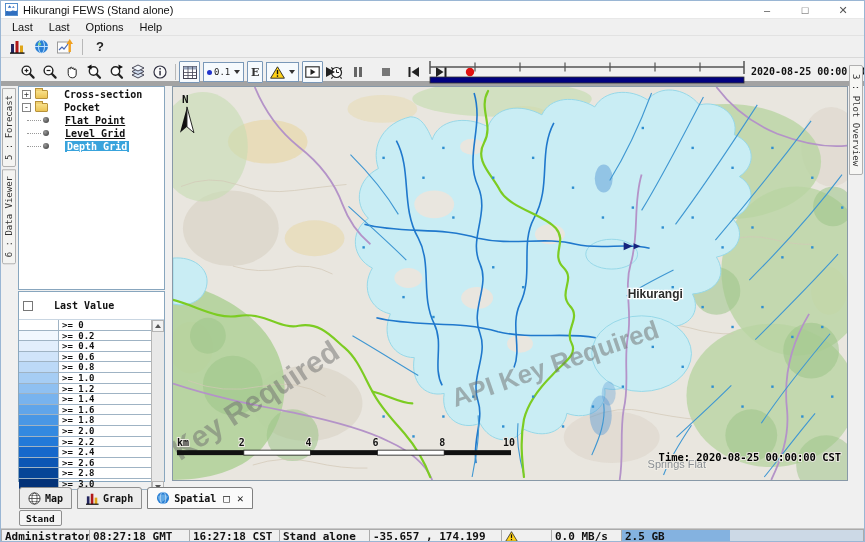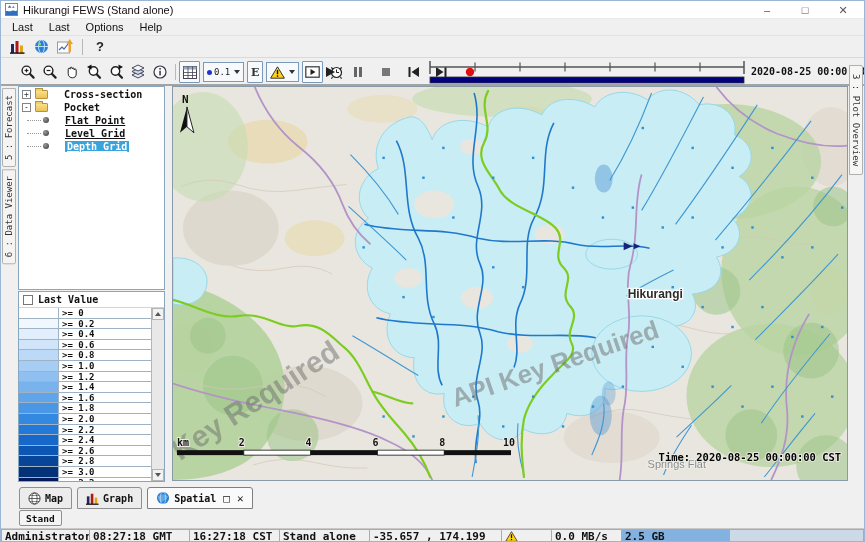--- a/index.html
+++ b/index.html
@@ -23,21 +23,21 @@
 
   
   .toolbar1 { position:absolute; left:0; top:35px; width:100%; height:22px; background:#f0f0f0;
               display:flex; align-items:center; padding-left:4px; border-bottom:1px solid #d9d9d9; }
   .tb1-btn { width:24px; height:20px; display:flex; align-items:center; justify-content:center; }
   .help-q { font-size:13px; font-weight:bold; color:#222; }
   .vsep { width:1px; height:16px; background:#b8b8b8; margin:0 5px; }
 
   
   .toolbar2 { position:absolute; left:0; top:57px; width:100%; height:28px; background:#f0f0f0;
-              border-bottom:2px solid #a3a3a3; }
+              border-bottom:5px solid #a3a3a3; }
   .tb2-btn { width:21px; height:22px; display:inline-flex; align-items:center; justify-content:center; }
   .boxed { border:1px solid #7a98b8; background:#f6fafd; border-radius:1px; }
   .tgroup { position:absolute; top:3px; height:22px; display:flex; align-items:center; gap:1px; }
   .g-nav   { left:16px; }
   .g-disp  { left:178px; gap:3px; }
   .g-trans { left:318px; gap:7px; }
   .interval-btn { height:20px; border:1px solid #7a98b8; background:#f6fafd; display:flex;
                   align-items:center; padding:0 3px; gap:2px; }
   .blue-dot { width:5px; height:5px; border-radius:50%; background:#2233cc; }
   .interval-txt { font-size:9px; font-family:"DejaVu Sans Mono",monospace; color:#222; }
@@ -70,21 +70,21 @@
                     background:#f0d070; border:1px solid #b8923a; border-bottom:none; }
   .bullet { width:6px; height:6px; border-radius:50%;
             background:radial-gradient(circle at 35% 35%, #9a9a9a, #333); margin-left:2px; }
   .connector { width:14px; height:1px; border-bottom:1px dotted #999; margin-left:8px; }
   .tlabel { font-size:10px; font-weight:bold; color:#111; margin-left:16px; white-space:nowrap; }
   .tlabel.leaf { text-decoration:underline; }
   .tlabel.selected { background:#38a3dc; color:#fff; padding:0 2px; }
 
   .legend { position:absolute; left:1px; top:205px; width:147px; height:191px; background:#fff;
             border:1px solid #88a6be; font-family:"DejaVu Sans Mono",monospace; }
-  .legend-header { height:16px; display:flex; align-items:center; gap:5px; padding-left:4px;
+  .legend-header { height:28px; display:flex; align-items:center; gap:21px; padding-left:4px;
                    border-bottom:1px solid #c9d6e2; }
   .checkbox { width:10px; height:10px; border:1px solid #777; background:#fff; }
   .legend-title { font-size:10px; font-weight:bold; color:#111; }
   .legend-body { position:relative; height:173px; overflow:hidden; }
   .legend-rows { position:absolute; left:0; top:0; right:13px; }
   .lrow { display:flex; height:10.6px; border-bottom:1px solid #9fb3c4; }
   .lsw { width:40px; border-right:1px solid #9fb3c4; }
   .llb { flex:1; font-size:9px; font-weight:bold; color:#111; line-height:10px; padding-left:3px; }
   .legend-scroll { position:absolute; right:0; top:0; width:13px; height:100%;
                    background:#e8e8e8; border-left:1px solid #b5b5b5; display:flex;

